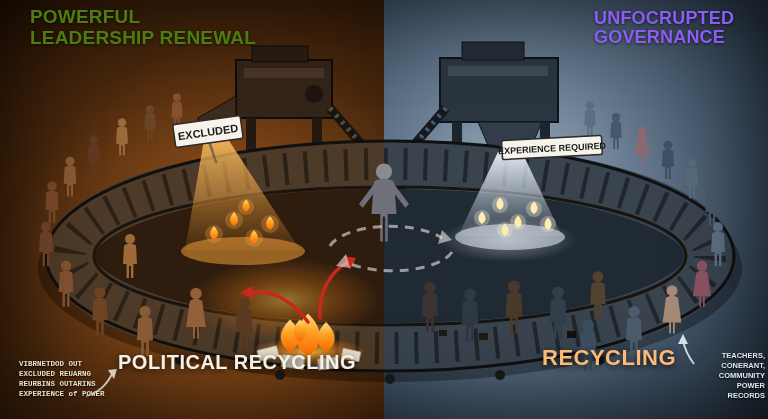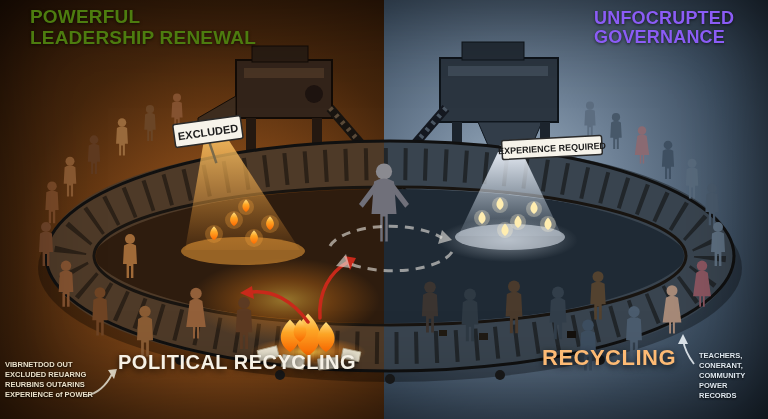--- a/index.html
+++ b/index.html
@@ -16,22 +16,22 @@
   .title{position:absolute;font-weight:800;line-height:1.08;letter-spacing:.2px;
          color:#4d7c0f;text-shadow:0 1px 3px rgba(0,0,0,.6);text-transform:uppercase;}
   .title-left{left:30px;top:7px;font-size:19px;}
   .title-right{left:594px;top:9px;font-size:18px;color:#8b5cf6;}
   .caption{position:absolute;font-weight:800;color:#f6f1e6;letter-spacing:.5px;
            text-shadow:0 2px 6px rgba(0,0,0,.8);}
   .caption-left{left:118px;top:351px;font-size:20px;}
   .caption-right{left:542px;top:345px;font-size:22px;color:#fdba74;}
   .note{position:absolute;font-size:7.5px;line-height:1.32;font-weight:700;
         text-shadow:0 1px 2px rgba(0,0,0,.9);}
-  .note-left{left:5px;top:360px;width:90px;color:#e9dfc8;}
-  .note-right{left:699px;top:351px;width:66px;color:#dde6ee;}
+  .note-left{left:19px;top:360px;width:90px;color:#e9dfc8;font-family:Liberation Mono, monospace;}
+  .note-right{left:699px;top:351px;width:66px;color:#dde6ee;text-align:right;}
 </style>
 </head>
 <body>
 
 <div id="canvas">
 
   <div class="bg bg-left"></div>
   <div class="bg bg-right"></div>
 
   <svg width="768" height="419" viewBox="0 0 768 419">

